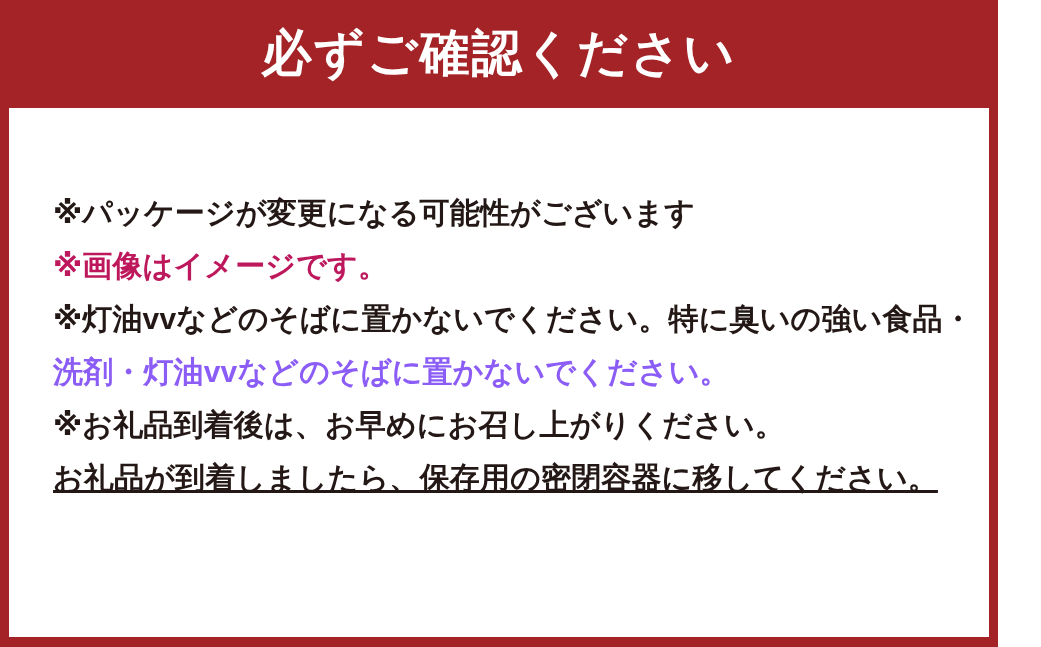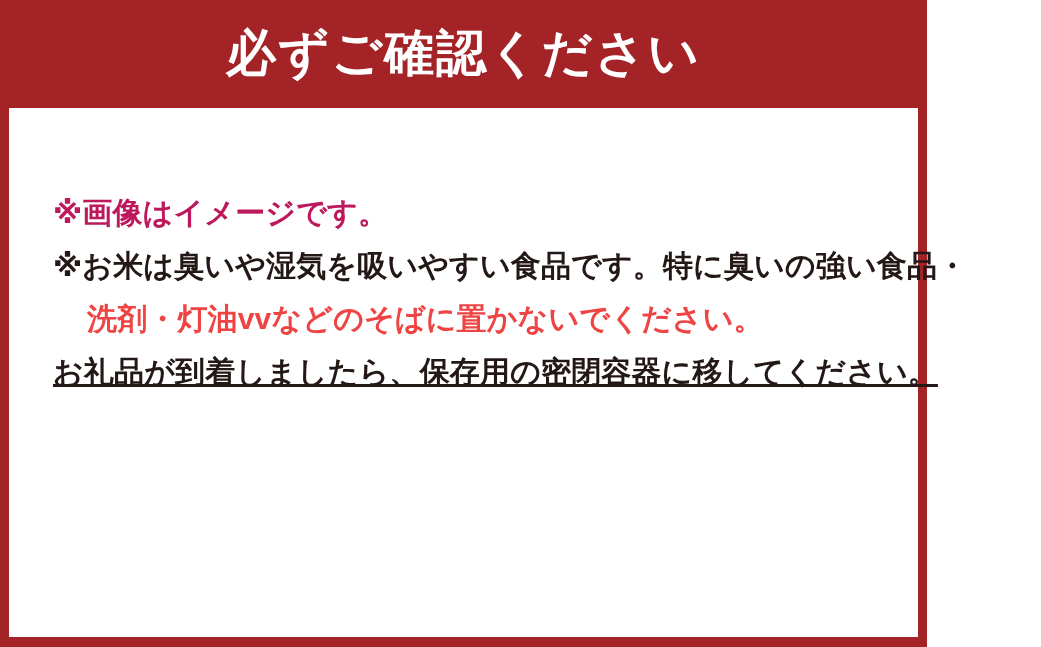--- a/index.html
+++ b/index.html
@@ -12,21 +12,21 @@
     height: 647px;
     background: #ffffff;
     font-family: "Liberation Sans", "DejaVu Sans", sans-serif;
     overflow: hidden;
   }
 
   
   .notice-card {
     position: relative;
     box-sizing: border-box;
-    width: 927px;
+    width: 998px;
     height: 647px;
     background: #ffffff;
     border-left: 9px solid var(--brand, #a32327);
     border-right: 9px solid var(--brand, #a32327);
     border-bottom: 10px solid var(--brand, #a32327);
     display: flex;
     flex-direction: column;
   }
 
   
@@ -79,20 +79,22 @@
 <body>
 
 <div class="notice-card">
 
   <div class="notice-header">
     <div class="notice-title" style="color: rgb(255, 255, 255);">必ずご確認ください</div>
   </div>
 
   <div class="notice-body">
     <ul class="notice-list">
+      <li class="notice-line" style="color: rgb(35, 24, 21);">※パッケージが変更になる可能性がございます</li>
       <li class="notice-line" style="color: #be185d;">※画像はイメージです。</li>
-      <li class="notice-line" style="color: rgb(35, 24, 21);">※お米は臭いや湿気を吸いやすい食品です。特に臭いの強い食品・</li>
-      <li class="notice-line" style="color: #ef4444; margin-left: 34px;">洗剤・灯油vvなどのそばに置かないでください。</li>
+      <li class="notice-line" style="color: rgb(35, 24, 21);">※灯油vvなどのそばに置かないでください。特に臭いの強い食品・</li>
+      <li class="notice-line" style="color: #8b5cf6;">洗剤・灯油vvなどのそばに置かないでください。</li>
+      <li class="notice-line" style="color: rgb(35, 24, 21);">※お礼品到着後は、お早めにお召し上がりください。</li>
       <li class="notice-line" style="color: rgb(35, 24, 21); text-decoration: underline;">お礼品が到着しましたら、保存用の密閉容器に移してください。</li>
     </ul>
   </div>
 
 </div>
 
 </body></html>

